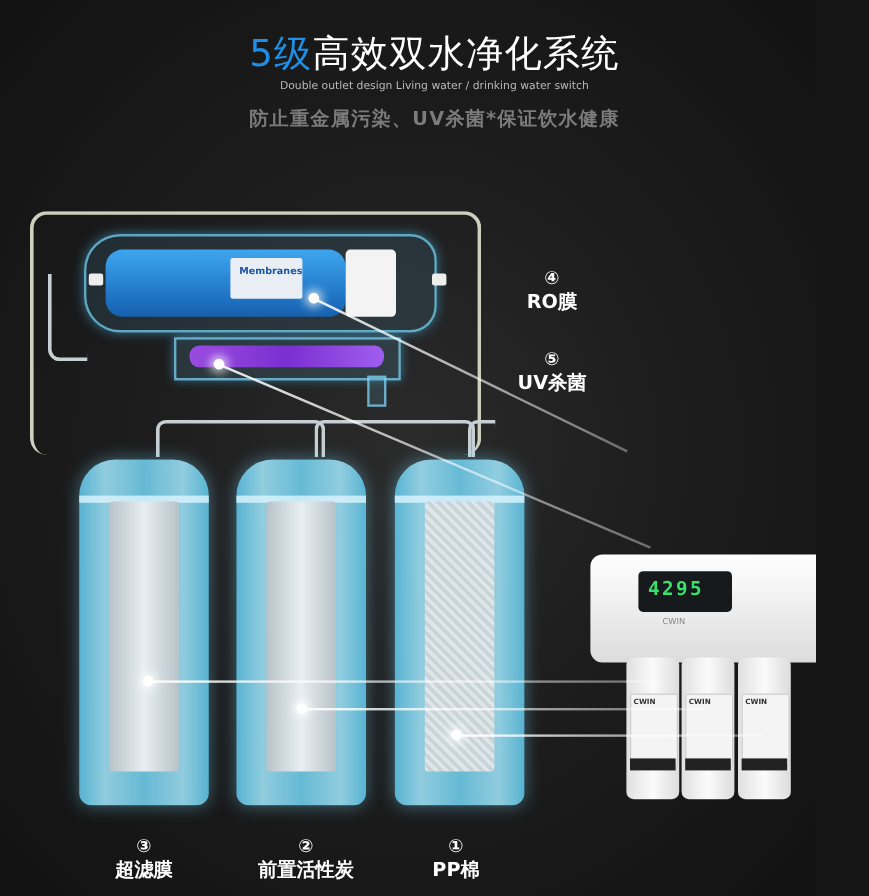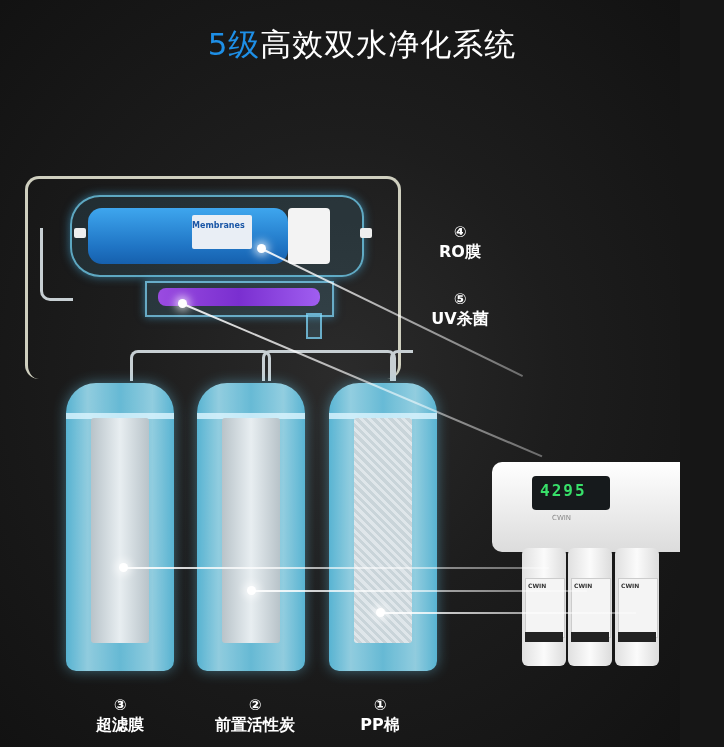--- a/index.html
+++ b/index.html
@@ -12,21 +12,21 @@
   .tagline{position:absolute;top:89px;left:0;width:724px;text-align:center;font-size:16px;color:#7b7b7b;font-weight:bold;letter-spacing:1px;}
   .label{position:absolute;color:#fff;font-weight:bold;text-align:center;font-size:16px;line-height:20px;}
   .label .num{display:block;font-size:15px;}
   .pipe{position:absolute;border:3px solid #cfcfbf;border-radius:14px;}
   .pipe-gray{border-color:#c7cfd3;}
   
   .ro-housing{position:absolute;left:70px;top:195px;width:290px;height:78px;border:2px solid rgba(120,220,255,.7);border-radius:30px 22px 22px 30px;background:rgba(100,200,240,.12);box-shadow:0 0 10px rgba(80,200,255,.5);}
   .ro-core{position:absolute;left:88px;top:208px;width:200px;height:56px;border-radius:14px;background:linear-gradient(#3ea6ee,#1f74c4 70%,#1660ad);}
   .ro-cap{position:absolute;left:288px;top:208px;width:42px;height:56px;background:#f3f3f3;border-radius:4px;}
   .ro-label{position:absolute;left:192px;top:215px;width:60px;height:34px;background:#e9eef5;border-radius:2px;}
-  .ro-label span{display:block;font-size:8px;color:#1a56a6;font-weight:bold;text-align:left;margin-top:6px;}
+  .ro-label span{display:block;font-size:8px;color:#1a56a6;font-weight:bold;text-align:right;margin-top:6px;}
   .ro-nozzle{position:absolute;width:12px;height:10px;background:#eee;top:228px;border-radius:2px;}
   
   .uv-housing{position:absolute;left:145px;top:281px;width:185px;height:32px;border:2px solid rgba(130,220,255,.7);background:rgba(110,200,240,.15);box-shadow:0 0 8px rgba(80,200,255,.5);}
   .uv-lamp{position:absolute;left:158px;top:288px;width:162px;height:18px;border-radius:8px;background:linear-gradient(90deg,#9a4be0,#7a2fd0,#a05ef0);}
   .uv-outlet{position:absolute;left:306px;top:313px;width:12px;height:22px;border:2px solid rgba(130,220,255,.7);background:rgba(110,200,240,.15);}
   
   .cart{position:absolute;top:383px;width:108px;height:290px;}
   .cart .shell{position:absolute;left:0;top:0;width:108px;height:288px;border-radius:30px 30px 10px 10px;
     background:linear-gradient(90deg,#5fc4e6,#9ee0f4 20%,#6fcbe9 50%,#9ee0f4 80%,#5fc4e6);opacity:.9;box-shadow:0 0 14px rgba(120,220,255,.45);}
   .cart .core{position:absolute;left:25px;top:35px;width:58px;height:225px;background:linear-gradient(90deg,#b8c3c9,#e8eef1 50%,#b8c3c9);border-radius:3px;}
@@ -43,20 +43,22 @@
   .pcart .pband{position:absolute;left:3px;top:30px;width:38px;height:58px;background:#f4f4f4;border:1px solid #ccc;}
   .pcart .pbrand{position:absolute;left:6px;top:34px;font-size:6px;font-weight:bold;color:#333;}
   .pcart .pfoot{position:absolute;left:3px;top:84px;width:38px;height:10px;background:#222;}
 </style>
 </head>
 <body>
 
 <div class="stage">
 
   <div class="title"><span class="accent">5级</span><span>高效双水净化系统</span></div>
+  <div class="subtitle">Double outlet design Living water / drinking water switch</div>
+  <div class="tagline">防止重金属污染、UV杀菌*保证饮水健康</div>
 
   <div class="pipe" style="left:25px;top:176px;width:370px;height:200px;border-bottom:none;border-right:3px solid #cfcfbf;"></div>
   <div class="pipe pipe-gray" style="left:40px;top:228px;width:30px;height:70px;border-right:none;border-top:none;border-radius:0 0 0 10px;"></div>
   <div class="pipe pipe-gray" style="left:130px;top:350px;width:135px;height:28px;border-bottom:none;border-radius:8px 8px 0 0;"></div>
   <div class="pipe pipe-gray" style="left:262px;top:350px;width:128px;height:28px;border-bottom:none;border-radius:8px 8px 0 0;"></div>
   <div class="pipe pipe-gray" style="left:390px;top:350px;width:20px;height:28px;border-bottom:none;border-right:none;border-radius:8px 0 0 0;"></div>
 
   <div class="ro-housing"></div>
   <div class="ro-core"></div>
   <div class="ro-label">

